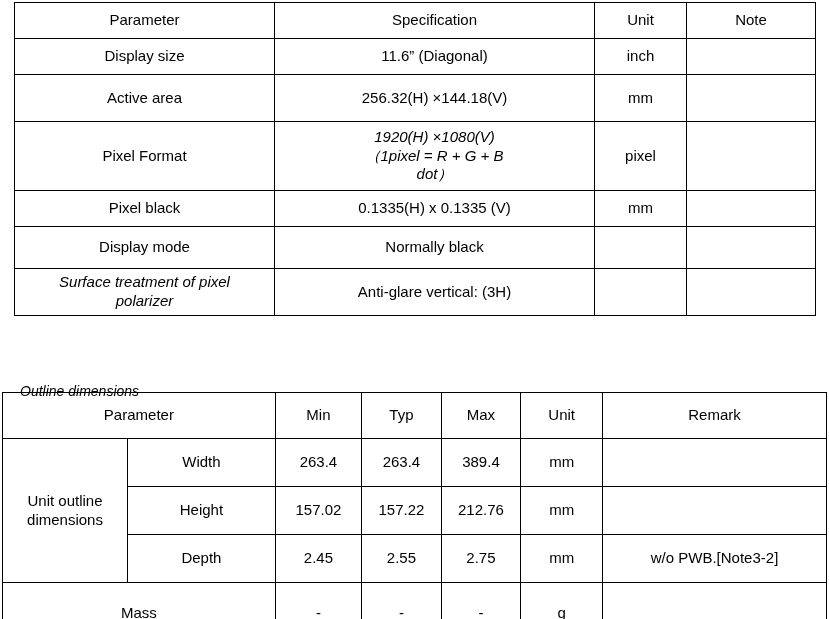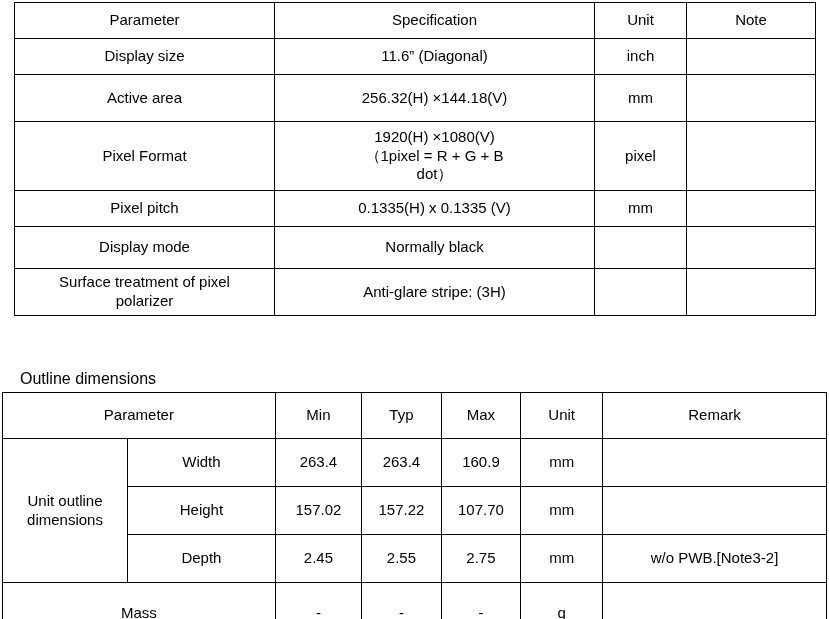--- a/index.html
+++ b/index.html
@@ -51,29 +51,31 @@
   #table-general tr.r-1 td { height: 27px; margin-top: 25px; }
   #table-general tr.r-2 td { height: 38px; }
   #table-general tr.r-3 td { height: 60px; }
   #table-general tr.r-4 td { height: 27px; }
   #table-general tr.r-5 td { height: 33px; }
   #table-general tr.r-6 td { height: 33px; text-align: center; }
   #table-general tr.r-7 td { height: 38px; }
 
   .multiline {
     white-space: pre-line;
+    font-style: italic;
   }
 
   
   #outline-caption {
     position: absolute;
     left: 20px;
-    top: 369px;
-    font-size: 16px;
+    top: 381px;
+    font-size: 14px;
     line-height: 20px;
+    font-style: italic;
   }
 
   
   #table-outline {
     position: absolute;
     left: 2px;
     top: 392px;
     width: 825px;
   }
   #table-outline col.o0 { width: 110px; }
@@ -121,35 +123,35 @@
       </tr>
       <tr class="r-3">
         <td>Pixel Format</td>
         <td class="multiline">1920(H) ×1080(V)
 （1pixel = R + G + B
 dot）</td>
         <td>pixel</td>
         <td></td>
       </tr>
       <tr class="r-4">
-        <td>Pixel pitch</td>
+        <td>Pixel black</td>
         <td>0.1335(H) x 0.1335 (V)</td>
         <td>mm</td>
         <td></td>
       </tr>
       <tr class="r-6">
         <td>Display mode</td>
         <td>Normally black</td>
         <td></td>
         <td></td>
       </tr>
       <tr class="r-7">
         <td class="multiline">Surface treatment of pixel
 polarizer</td>
-        <td>Anti-glare stripe: (3H)</td>
+        <td>Anti-glare vertical: (3H)</td>
         <td></td>
         <td></td>
       </tr>
     </tbody>
   </table>
 
   <div id="outline-caption">Outline dimensions</div>
 
   <table class="spec" id="table-outline">
     <colgroup>
@@ -168,29 +170,29 @@
         <td>Typ</td>
         <td>Max</td>
         <td>Unit</td>
         <td>Remark</td>
       </tr>
       <tr>
         <td rowspan="3">Unit outline dimensions</td>
         <td>Width</td>
         <td>263.4</td>
         <td>263.4</td>
-        <td>160.9</td>
+        <td>389.4</td>
         <td>mm</td>
         <td></td>
       </tr>
       <tr>
         <td>Height</td>
         <td>157.02</td>
         <td>157.22</td>
-        <td>107.70</td>
+        <td>212.76</td>
         <td>mm</td>
         <td></td>
       </tr>
       <tr>
         <td>Depth</td>
         <td>2.45</td>
         <td>2.55</td>
         <td>2.75</td>
         <td>mm</td>
         <td>w/o PWB.[Note3-2]</td>

